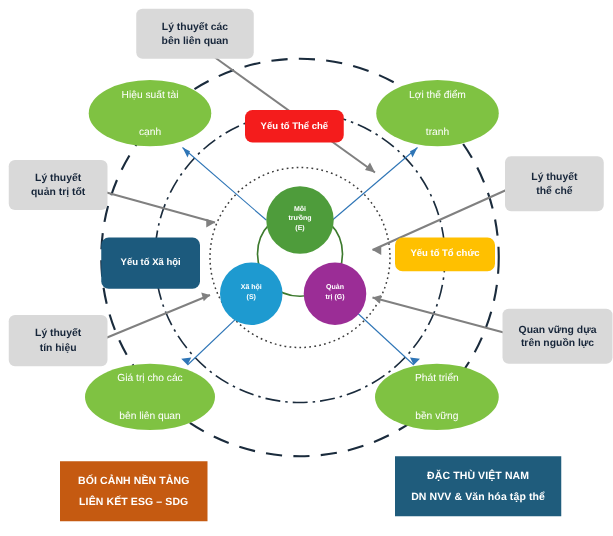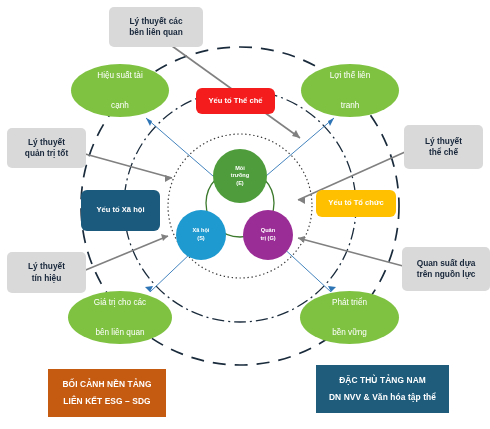--- a/index.html
+++ b/index.html
@@ -84,31 +84,31 @@
     <span>Lý thuyết</span>
     <span>tín hiệu</span>
   </div>
 
   <div class="node gray" style="left:404px;top:125px;width:79px;height:44px;">
     <span>Lý thuyết</span>
     <span>thể chế</span>
   </div>
 
   <div class="node gray" style="left:402px;top:247px;width:88px;height:44px;">
-    <span>Quan suất dựa</span>
+    <span>Quan vững dựa</span>
     <span>trên nguồn lực</span>
   </div>
 
   <div class="node ellipse" style="left:71px;top:64px;width:98px;height:53px;">
     <span>Hiệu suất tài</span>
     <span>cạnh</span>
   </div>
 
   <div class="node ellipse" style="left:301px;top:64px;width:98px;height:53px;">
-    <span>Lợi thế liên</span>
+    <span>Lợi thế điểm</span>
     <span>tranh</span>
   </div>
 
   <div class="node ellipse" style="left:68px;top:291px;width:104px;height:53px;">
     <span>Giá trị cho các</span>
     <span>bên liên quan</span>
   </div>
 
   <div class="node ellipse" style="left:300px;top:291px;width:99px;height:53px;">
     <span>Phát triển</span>
@@ -143,17 +143,17 @@
     <span>Quản</span>
     <span>trị (G)</span>
   </div>
 
   <div class="node banner" style="left:48px;top:369px;width:118px;height:48px;background:#c55a11;">
     <span>BỐI CẢNH NỀN TẢNG</span>
     <span>LIÊN KẾT ESG – SDG</span>
   </div>
 
   <div class="node banner" style="left:316px;top:365px;width:133px;height:48px;background:#1f5c7c;">
-    <span>ĐẶC THÙ TẢNG NAM</span>
+    <span>ĐẶC THÙ VIỆT NAM</span>
     <span>DN NVV &amp; Văn hóa tập thể</span>
   </div>
 
 </div>
 
 </body></html>

